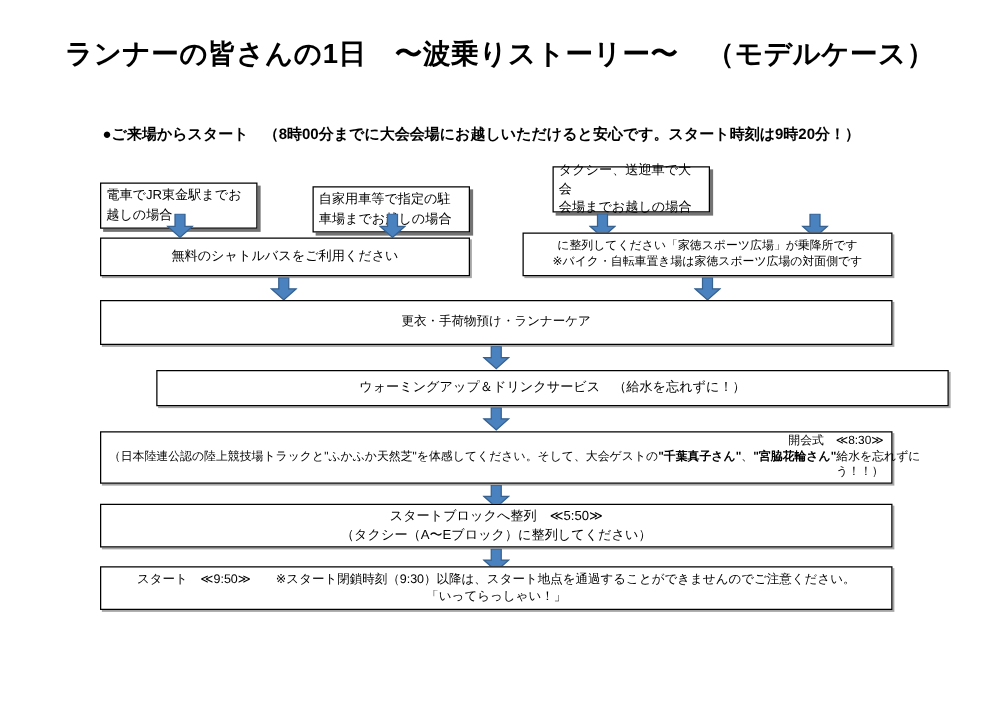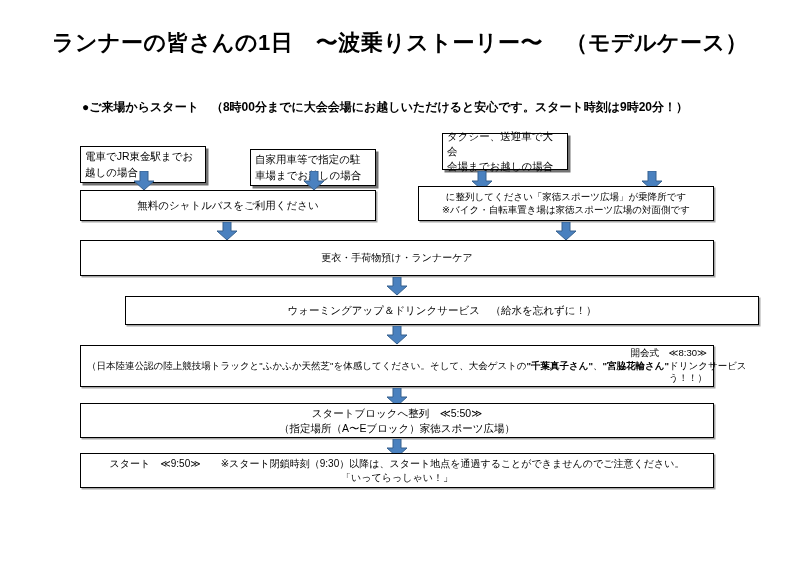--- a/index.html
+++ b/index.html
@@ -199,36 +199,36 @@
   <div class="arrow" style="left:386px; top:326px;">
     <svg width="22" height="19" viewBox="0 0 22 19">
         <polygon points="7,0 15,0 15,9 21,9 11,18 1,9 7,9" fill="#4A81BF" stroke="#37618E" stroke-width="1"></polygon>
       </svg>
   </div>
 
   <div class="box plain" style="left:80px; top:345px; width:634px; height:42px; font-size:9.5px;text-align:right;">
     <div class="inner">
       <span class="l1">開会式　≪8:30≫</span>
       <span class="l2">
-        <span>（日本陸連公認の陸上競技場トラックと"ふかふか天然芝"を体感してください。そして、大会ゲストの</span><span class="em-bold">"千葉真子さん"</span><span>、</span><span class="em-bold">"宮脇花輪さん"</span><span>ドリンクサービス</span>
+        <span>（日本陸連公認の陸上競技場トラックと"ふかふか天然芝"を体感してください。そして、大会ゲストの</span><span class="em-bold">"千葉真子さん"</span><span>、</span><span class="em-bold">"宮脇花輪さん"</span><span>給水を忘れずに</span>
       </span>
       <span class="l3">う！！）</span>
     </div>
   </div>
 
   <div class="arrow" style="left:386px; top:388px;">
     <svg width="22" height="19" viewBox="0 0 22 19">
         <polygon points="7,0 15,0 15,9 21,9 11,18 1,9 7,9" fill="#4A81BF" stroke="#37618E" stroke-width="1"></polygon>
       </svg>
   </div>
 
   <div class="box plain" style="left:80px; top:403px; width:634px; height:35px;">
     <div class="inner">
       <span class="l1">スタートブロックへ整列　≪5:50≫</span>
-      <span class="l2">（指定場所（A〜Eブロック）家徳スポーツ広場）</span>
+      <span class="l2">（タクシー（A〜Eブロック）に整列してください）</span>
     </div>
   </div>
 
   <div class="arrow" style="left:386px; top:439px;">
     <svg width="22" height="19" viewBox="0 0 22 19">
         <polygon points="7,0 15,0 15,9 21,9 11,18 1,9 7,9" fill="#4A81BF" stroke="#37618E" stroke-width="1"></polygon>
       </svg>
   </div>
 
   <div class="box plain" style="left:80px; top:453px; width:634px; height:35px; font-size:10px;">

